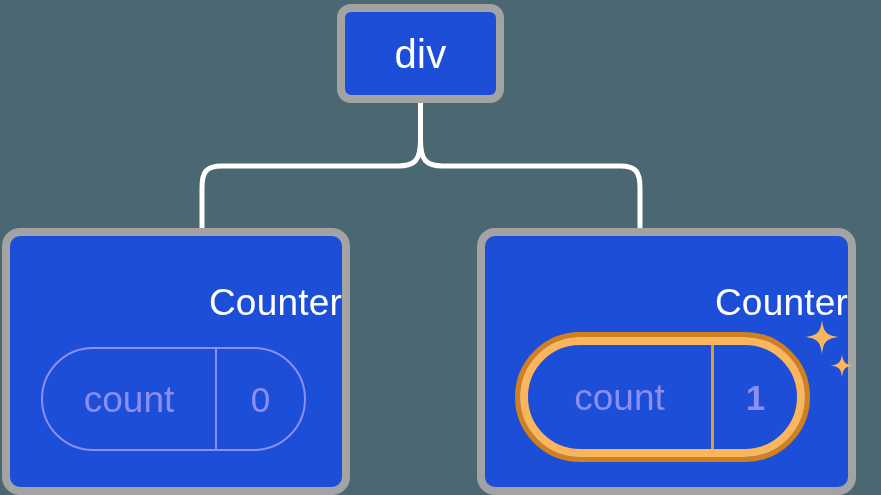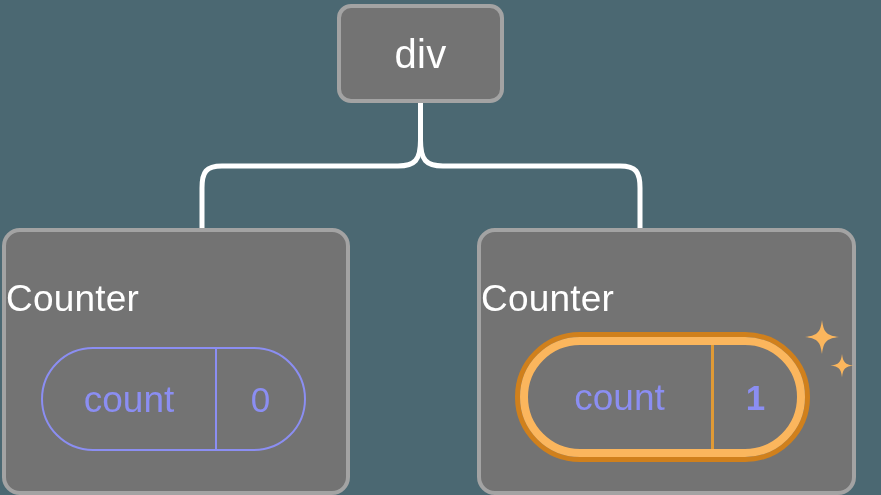--- a/index.html
+++ b/index.html
@@ -26,22 +26,22 @@
     position: absolute;
     left: 0; top: 0;
     width: 881px;
     height: 495px;
     pointer-events: none;
   }
 
   
   .node-box {
     position: absolute;
-    background: #737373;
-    border: 4px solid #a3a3a3;
+    background: #1d4ed8;
+    border: 8px solid #a3a3a3;
     border-radius: 16px;
     box-sizing: border-box;
   }
 
   #div-box {
     left: 337px;
     top: 4px;
     width: 167px;
     height: 99px;
     border-radius: 14px;
@@ -54,21 +54,21 @@
     font-size: 40px;
     font-weight: 400;
     letter-spacing: 0.3px;
     line-height: 1;
   }
 
   .counter-box {
     border-radius: 18px;
     display: flex;
     flex-direction: column;
-    align-items: flex-start;
+    align-items: flex-end;
   }
   #counter-left {
     left: 2px;
     top: 228px;
     width: 348px;
     height: 267px;
   }
   #counter-right {
     left: 477px;
     top: 228px;

